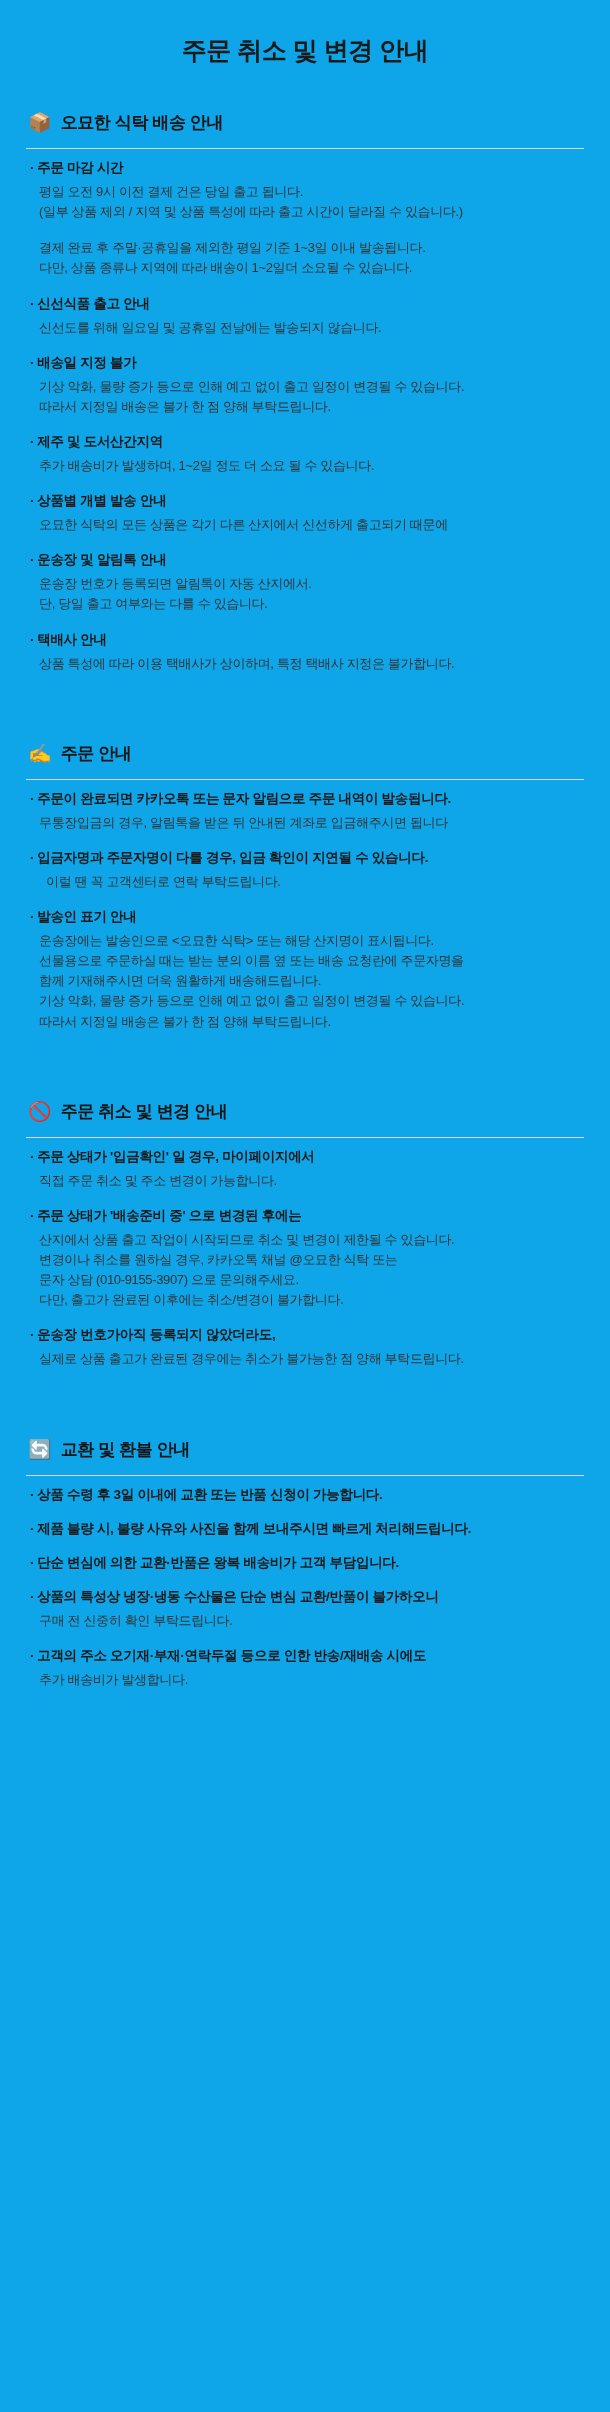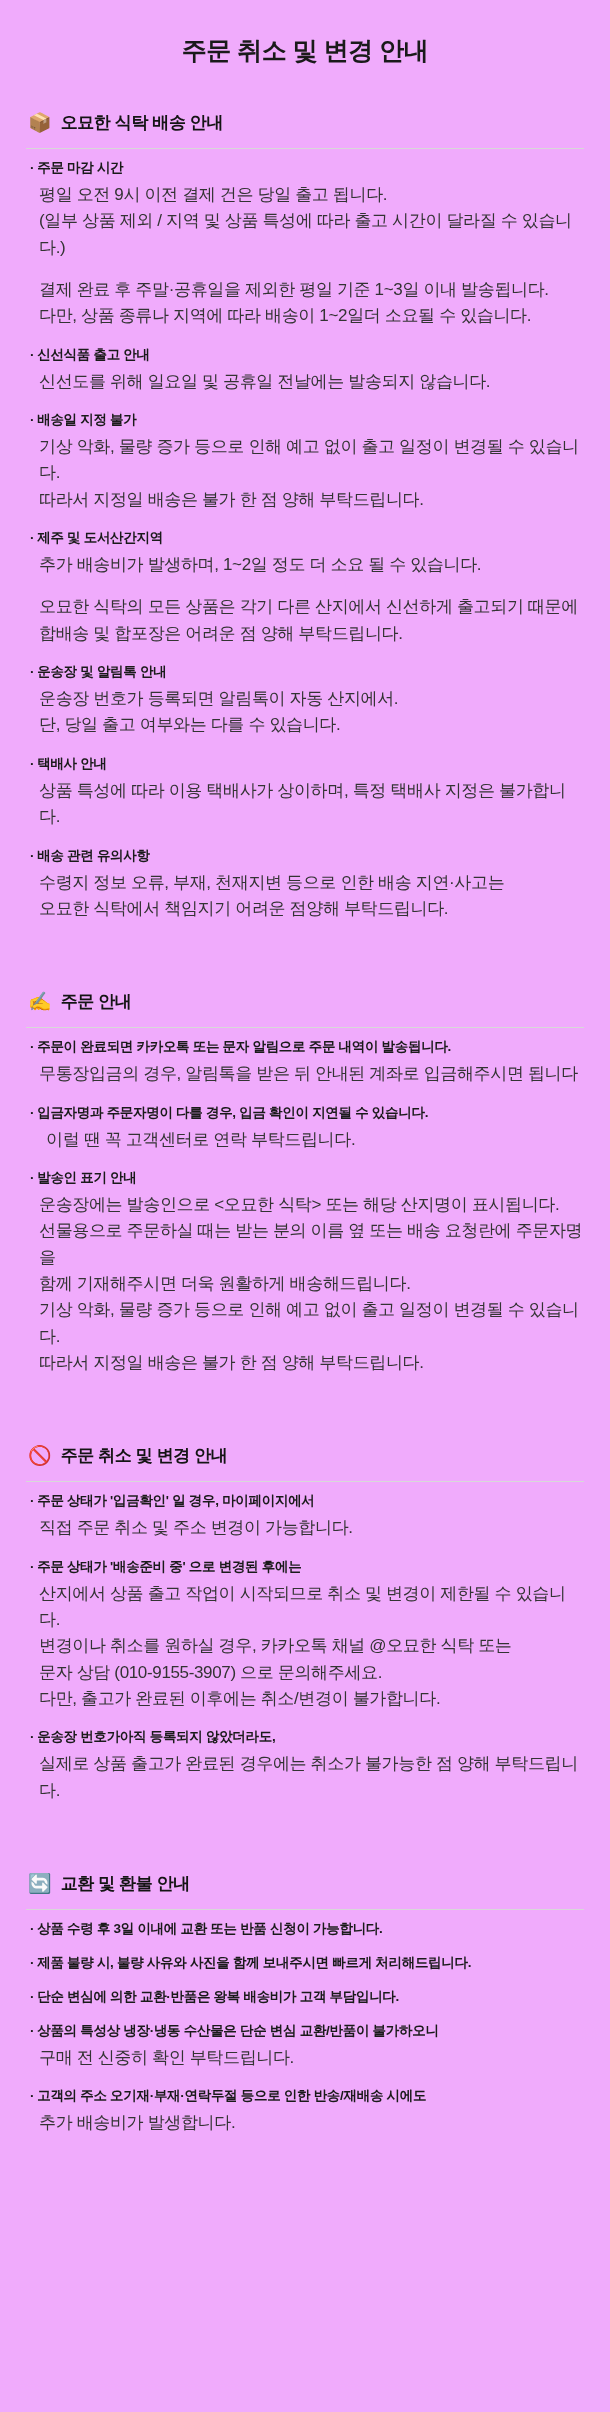--- a/index.html
+++ b/index.html
@@ -11,21 +11,21 @@
     width: 610px;
     font-family: "Liberation Sans", "DejaVu Sans", sans-serif;
     color: #222222;
     -webkit-font-smoothing: antialiased;
   }
   .page {
     width: 610px;
     min-height: 2412px;
     box-sizing: border-box;
     padding: 0 0 40px 0;
-    background: #f0abfc;
+    background: #0ea5e9;
     position: relative;
   }
   .page-title {
     text-align: center;
     font-size: 25px;
     font-weight: bold;
     letter-spacing: -0.5px;
     color: #1a1a1a;
     padding: 34px 0 26px 0;
   }
@@ -64,21 +64,21 @@
     font-weight: bold;
     color: #1a1a1a;
     letter-spacing: -0.3px;
     margin-bottom: 5px;
   }
   .block-title::before {
     content: "·";
     margin-right: 3px;
   }
   .block-line {
-    font-size: 17px;
+    font-size: 13px;
     color: #333333;
     letter-spacing: -0.35px;
     line-height: 1.55;
     padding-left: 9px;
   }
   .block-line.indent {
     padding-left: 16px;
   }
   .gap-lg { height: 34px; }
   .section-body {
@@ -121,40 +121,35 @@
         <div class="block-line">기상 악화, 물량 증가 등으로 인해 예고 없이 출고 일정이 변경될 수 있습니다.</div>
         <div class="block-line">따라서 지정일 배송은 불가 한 점 양해 부탁드립니다.</div>
       </div>
 
       <div class="block">
         <div class="block-title">제주 및 도서산간지역</div>
         <div class="block-line">추가 배송비가 발생하며, 1~2일 정도 더 소요 될 수 있습니다.</div>
       </div>
 
       <div class="block">
+        <div class="block-title">상품별 개별 발송 안내</div>
         <div class="block-line">오묘한 식탁의 모든 상품은 각기 다른 산지에서 신선하게 출고되기 때문에</div>
-        <div class="block-line">합배송 및 합포장은 어려운 점 양해 부탁드립니다.</div>
       </div>
 
       <div class="block">
         <div class="block-title">운송장 및 알림톡 안내</div>
         <div class="block-line">운송장 번호가 등록되면 알림톡이 자동 산지에서.</div>
         <div class="block-line">단, 당일 출고 여부와는 다를 수 있습니다.</div>
       </div>
 
       <div class="block">
         <div class="block-title">택배사 안내</div>
         <div class="block-line">상품 특성에 따라 이용 택배사가 상이하며, 특정 택배사 지정은 불가합니다.</div>
       </div>
 
-      <div class="block">
-        <div class="block-title">배송 관련 유의사항</div>
-        <div class="block-line">수령지 정보 오류, 부재, 천재지변 등으로 인한 배송 지연·사고는</div>
-        <div class="block-line">오묘한 식탁에서 책임지기 어려운 점양해 부탁드립니다.</div>
-      </div>
 
     </div>
   </div>
 
   <div class="gap-lg"></div>
 
   <div class="section">
     <div class="section-head">
       <span class="section-icon">✍️</span>
       <span class="section-title">주문 안내</span>

